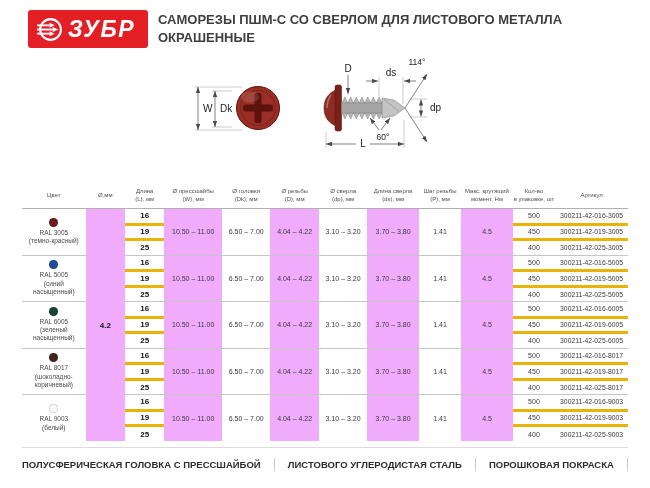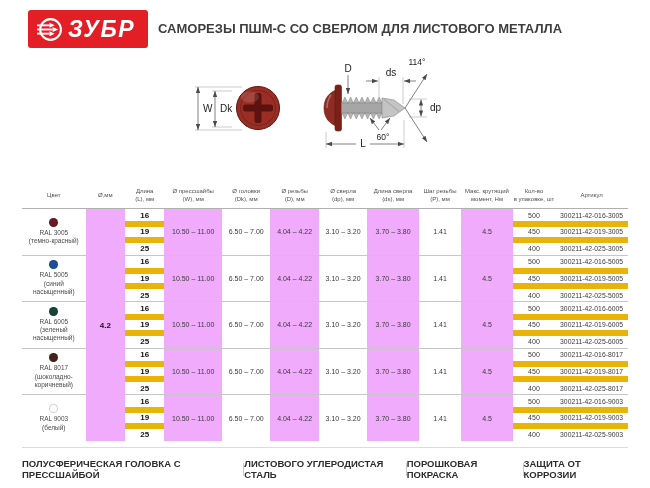--- a/index.html
+++ b/index.html
@@ -23,21 +23,21 @@
   .table-wrap{padding:0 22px;}
   table{width:100%;border-collapse:collapse;table-layout:fixed;}
   thead th{font-weight:normal;font-size:6px;color:#4f4f4f;height:26px;
     vertical-align:middle;padding:0;border-bottom:1px solid #b0b0b0;}
   thead th span{display:block;line-height:1.35;white-space:nowrap;}
   tbody tr{height:15.5px;}
   tbody td{text-align:center;font-size:7px;color:#3a3a3a;padding:0;}
   .shade{background:#f0abfc;}
   .len{font-weight:bold;font-size:8px;color:#141414;}
   .c-dia b{font-size:8px;color:#141414;}
-  .c-len,.c-qty,.c-sku{border-bottom:6px solid #eab308;}
+  .c-len,.c-qty,.c-sku{border-bottom:3px solid #eab308;}
   tr.block-end .c-len,tr.block-end .c-qty,tr.block-end .c-sku{border-bottom:none;}
   tr.block-start td{border-top:1px solid #c6c6c6;}
   .c-sku{font-size:6.8px;}
   .c-color{padding:2px 5px;}
   .dot{display:block;width:9px;height:9px;border-radius:50%;margin:0 auto 2px;
     border:1px solid rgba(0,0,0,0.18);box-sizing:border-box;}
   .ral-code,.ral-name{display:block;font-size:6.5px;color:#4c4c4c;line-height:1.3;}
   
   .footer{margin:6px 22px 0;border-top:1px solid #dcdcdc;display:flex;align-items:center;
     justify-content:space-between;padding-top:10px;font-size:9.5px;font-weight:bold;color:#2c2c2c;}
@@ -54,20 +54,21 @@
       <polygon points="13,6.6 18,9 13,11.4" fill="#ffffff"></polygon>
       <line x1="1" y1="13" x2="16" y2="13" stroke="#ffffff" stroke-width="1.8"></line>
       <polygon points="16,10.6 21.5,13 16,15.4" fill="#ffffff"></polygon>
       <line x1="1" y1="17" x2="13" y2="17" stroke="#ffffff" stroke-width="1.8"></line>
       <polygon points="13,14.6 18,17 13,19.4" fill="#ffffff"></polygon>
     </svg>
     <span class="logo-text">ЗУБР</span>
   </div>
   <div class="title">
     <div>САМОРЕЗЫ ПШМ-С СО СВЕРЛОМ ДЛЯ ЛИСТОВОГО МЕТАЛЛА</div>
+    <div>ОКРАШЕННЫЕ</div>
   </div>
 </div>
 
 <div class="drawing">
   <svg width="310" height="132" viewBox="0 0 310 132">
     <defs>
       <marker id="ar" markerWidth="6" markerHeight="4.4" refX="6" refY="2.2" orient="auto-start-reverse" markerUnits="userSpaceOnUse">
         <path d="M0,0 L6,2.2 L0,4.4 Z" fill="#4a4a4a"></path>
       </marker>
     </defs>
@@ -339,14 +340,13 @@
   </table>
 </div>
 
 <div class="footer">
   <span>ПОЛУСФЕРИЧЕСКАЯ ГОЛОВКА С ПРЕССШАЙБОЙ</span>
   <span class="fsep"></span>
   <span>ЛИСТОВОГО УГЛЕРОДИСТАЯ СТАЛЬ</span>
   <span class="fsep"></span>
   <span>ПОРОШКОВАЯ ПОКРАСКА</span>
   <span class="fsep"></span>
-  <span>ЗАЩИТА ОТ КОРРОЗИИ</span>
 </div>
 
 </body></html>

